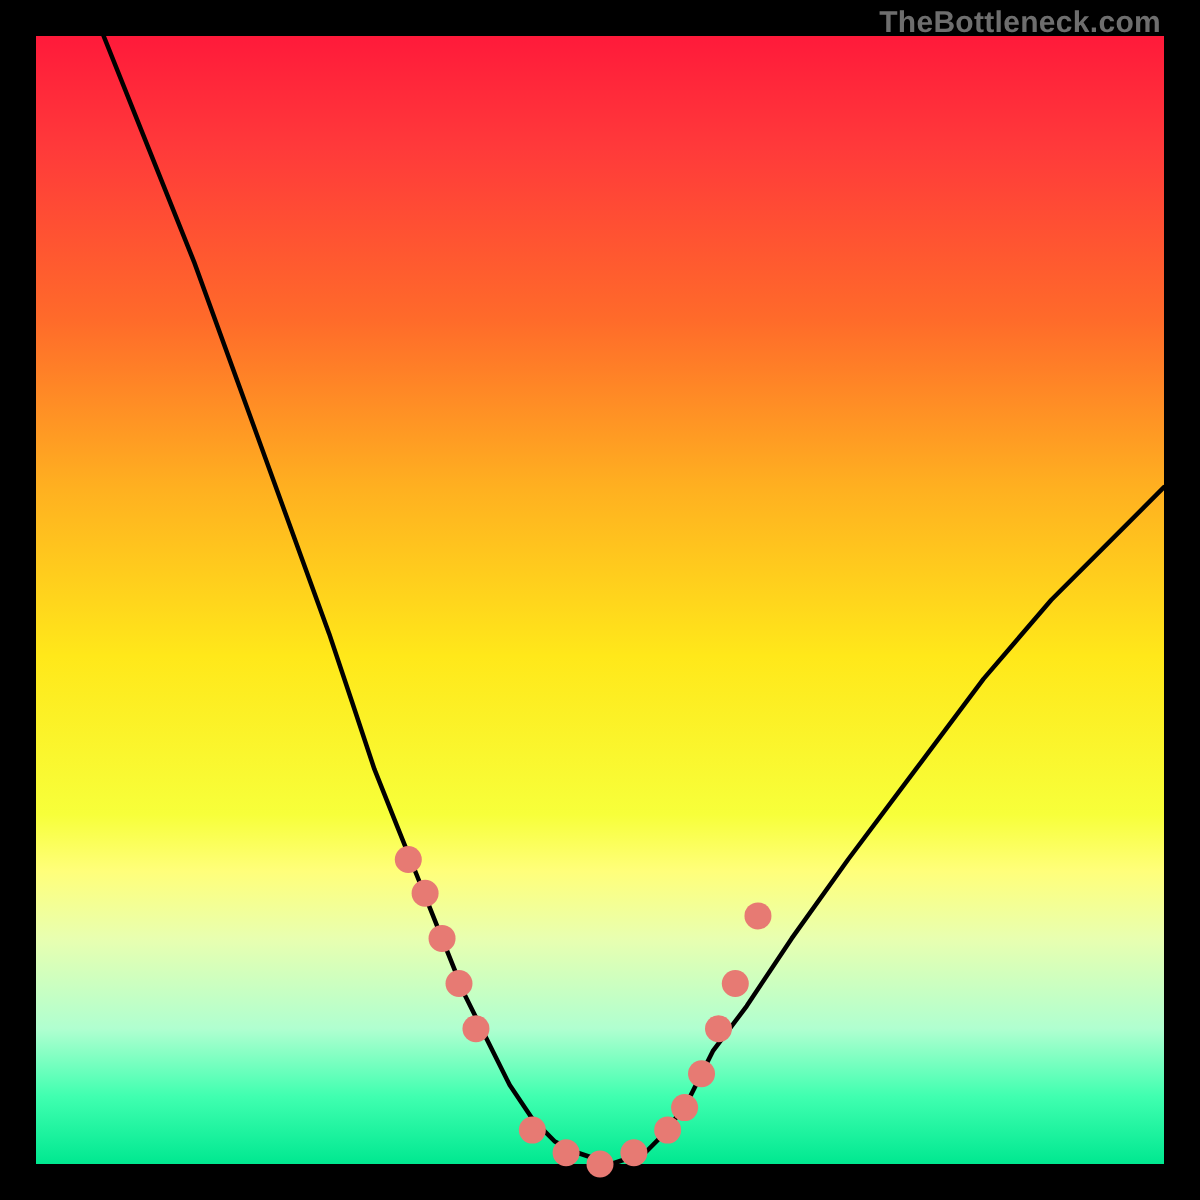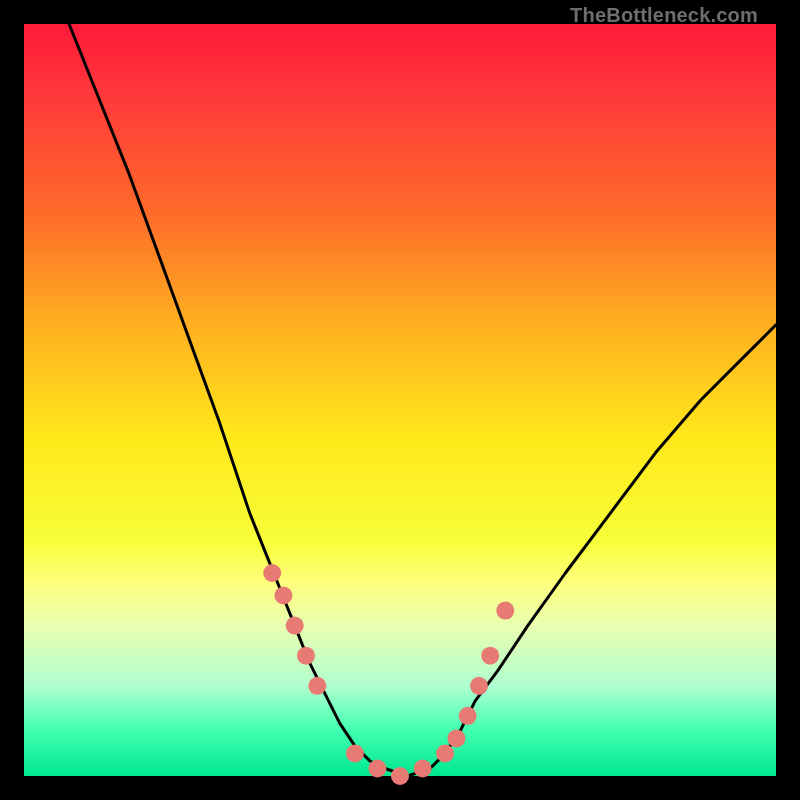--- a/index.html
+++ b/index.html
@@ -42,21 +42,21 @@
   svg.curve {
     position: absolute;
     left: 0;
     top: 0;
     width: 752px;
     height: 752px;
     overflow: visible;
   }
   .watermark {
     position: absolute;
-    right: 42px;
+    right: 26px;
     top: 4px;
     font-family: Arial, Helvetica, sans-serif;
     font-size: 20px;
     font-weight: 600;
     color: #6e6e6e;
     letter-spacing: 0.2px;
   }
 </style>
 </head>
 <body>

